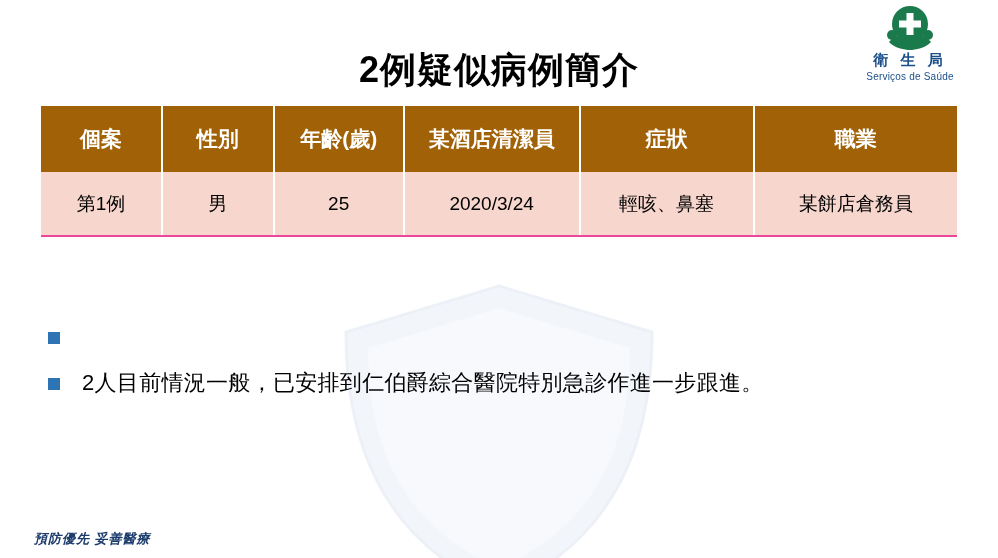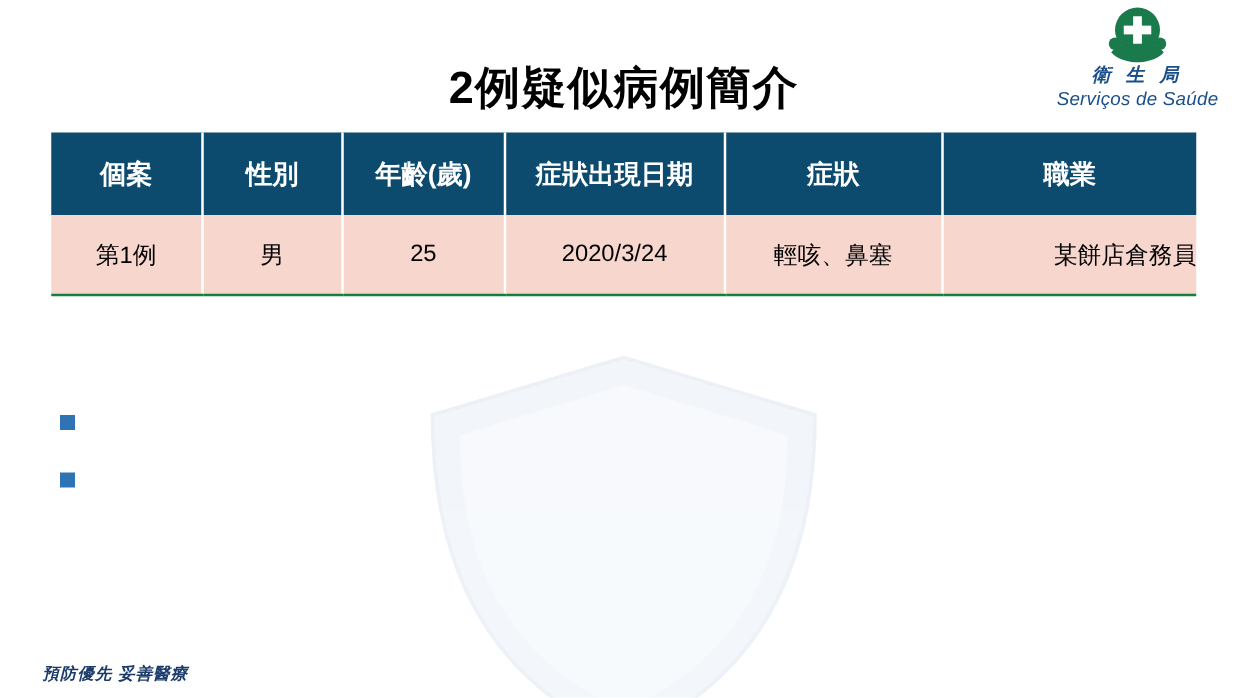--- a/index.html
+++ b/index.html
@@ -28,32 +28,31 @@
     z-index: 0;
   }
 
   .logo {
     position: absolute;
     top: 4px;
     right: 18px;
     width: 140px;
     text-align: center;
     z-index: 3;
-    font-style: italic;
   }
   .logo svg { display: block; margin: 0 auto; }
   .logo-cn {
     font-size: 15px;
     font-weight: bold;
     color: #1b4f8a;
     letter-spacing: 4px;
     margin-top: 1px;
   }
   .logo-pt {
-    font-size: 15px;
+    font-size: 10px;
     color: #1b4f8a;
     margin-top: 1px;
     letter-spacing: 0.2px;
   }
 
   .title {
     position: absolute;
     top: 30px;
     left: 0;
     width: 100%;
@@ -71,41 +70,41 @@
     left: 41px;
     width: 916px;
     z-index: 2;
   }
   table {
     border-collapse: collapse;
     width: 100%;
     table-layout: fixed;
   }
   thead th {
-    background: #0c4a6e;
+    background: #a16207;
     color: #ffffff;
     font-size: 21px;
     font-weight: bold;
     height: 66px;
     border-right: 2px solid #ffffff;
     text-align: center;
     vertical-align: middle;
   }
   thead th:last-child { border-right: none; }
 
   tbody td {
     font-size: 19px;
     height: 64px;
     text-align: center;
     vertical-align: middle;
     border-right: 2px solid #ffffff;
-    border-bottom: 2px solid #15803d;
+    border-bottom: 2px solid #ec4899;
     color: #000;
   }
-  tbody td:last-child { border-right: none; text-align: right; }
+  tbody td:last-child { border-right: none; }
   tbody tr:nth-child(odd) td { background: #f6d6cd; }
   tbody tr:nth-child(even) td { background: #fbeceb; }
 
   .bullets {
     position: absolute;
     top: 322px;
     left: 48px;
     width: 920px;
     z-index: 2;
   }
@@ -176,21 +175,21 @@
       <col style="width:14.2%">
       <col style="width:19.2%">
       <col style="width:19.0%">
       <col style="width:22.2%">
     </colgroup>
     <thead>
       <tr>
         <th>個案</th>
         <th>性別</th>
         <th>年齡(歲)</th>
-        <th>症狀出現日期</th>
+        <th>某酒店清潔員</th>
         <th>症狀</th>
         <th>職業</th>
       </tr>
     </thead>
     <tbody>
       <tr>
         <td>第1例</td>
         <td>男</td>
         <td>25</td>
         <td>2020/3/24</td>
@@ -200,16 +199,17 @@
     </tbody>
   </table>
 </div>
 
 <div class="bullets">
   <div class="bullet-row">
     <span class="bullet-mark"></span>
   </div>
   <div class="bullet-row">
     <span class="bullet-mark"></span>
+    <span class="bullet-text">2人目前情況一般，已安排到仁伯爵綜合醫院特別急診作進一步跟進。</span>
   </div>
 </div>
 
 <div class="footer">預防優先 妥善醫療</div>
 
 </body></html>

